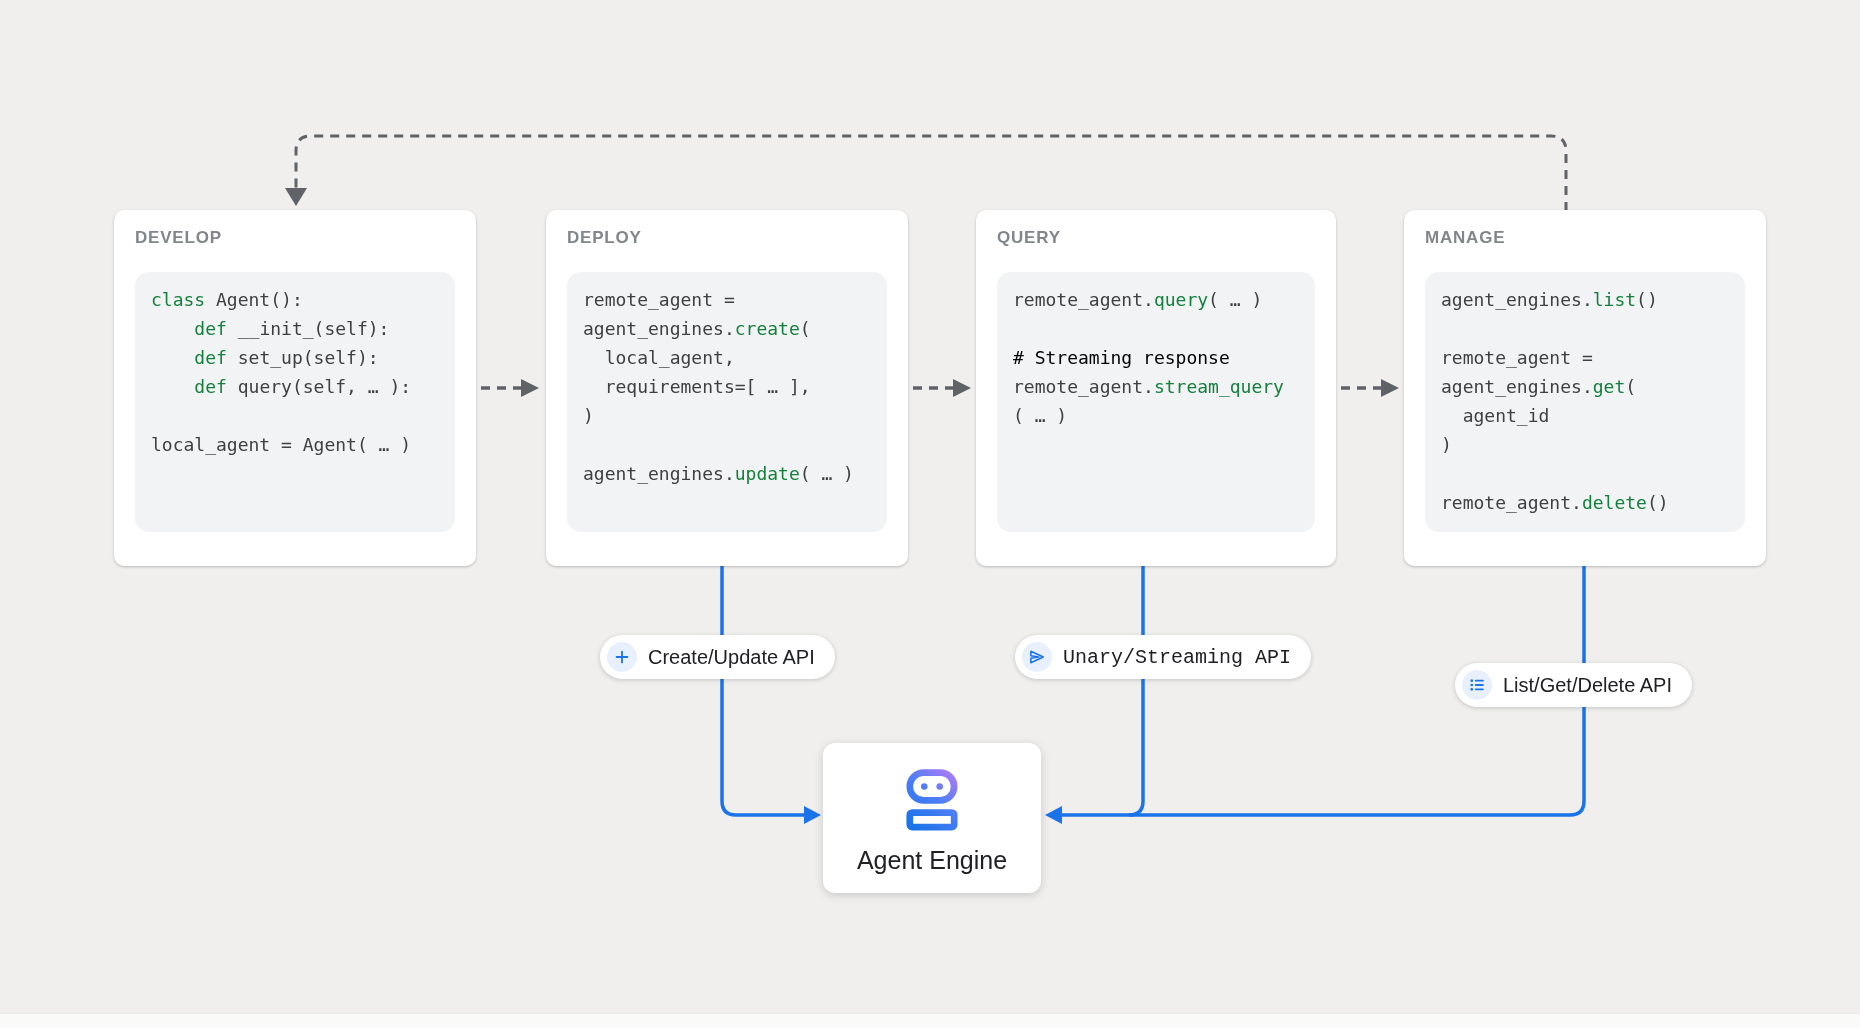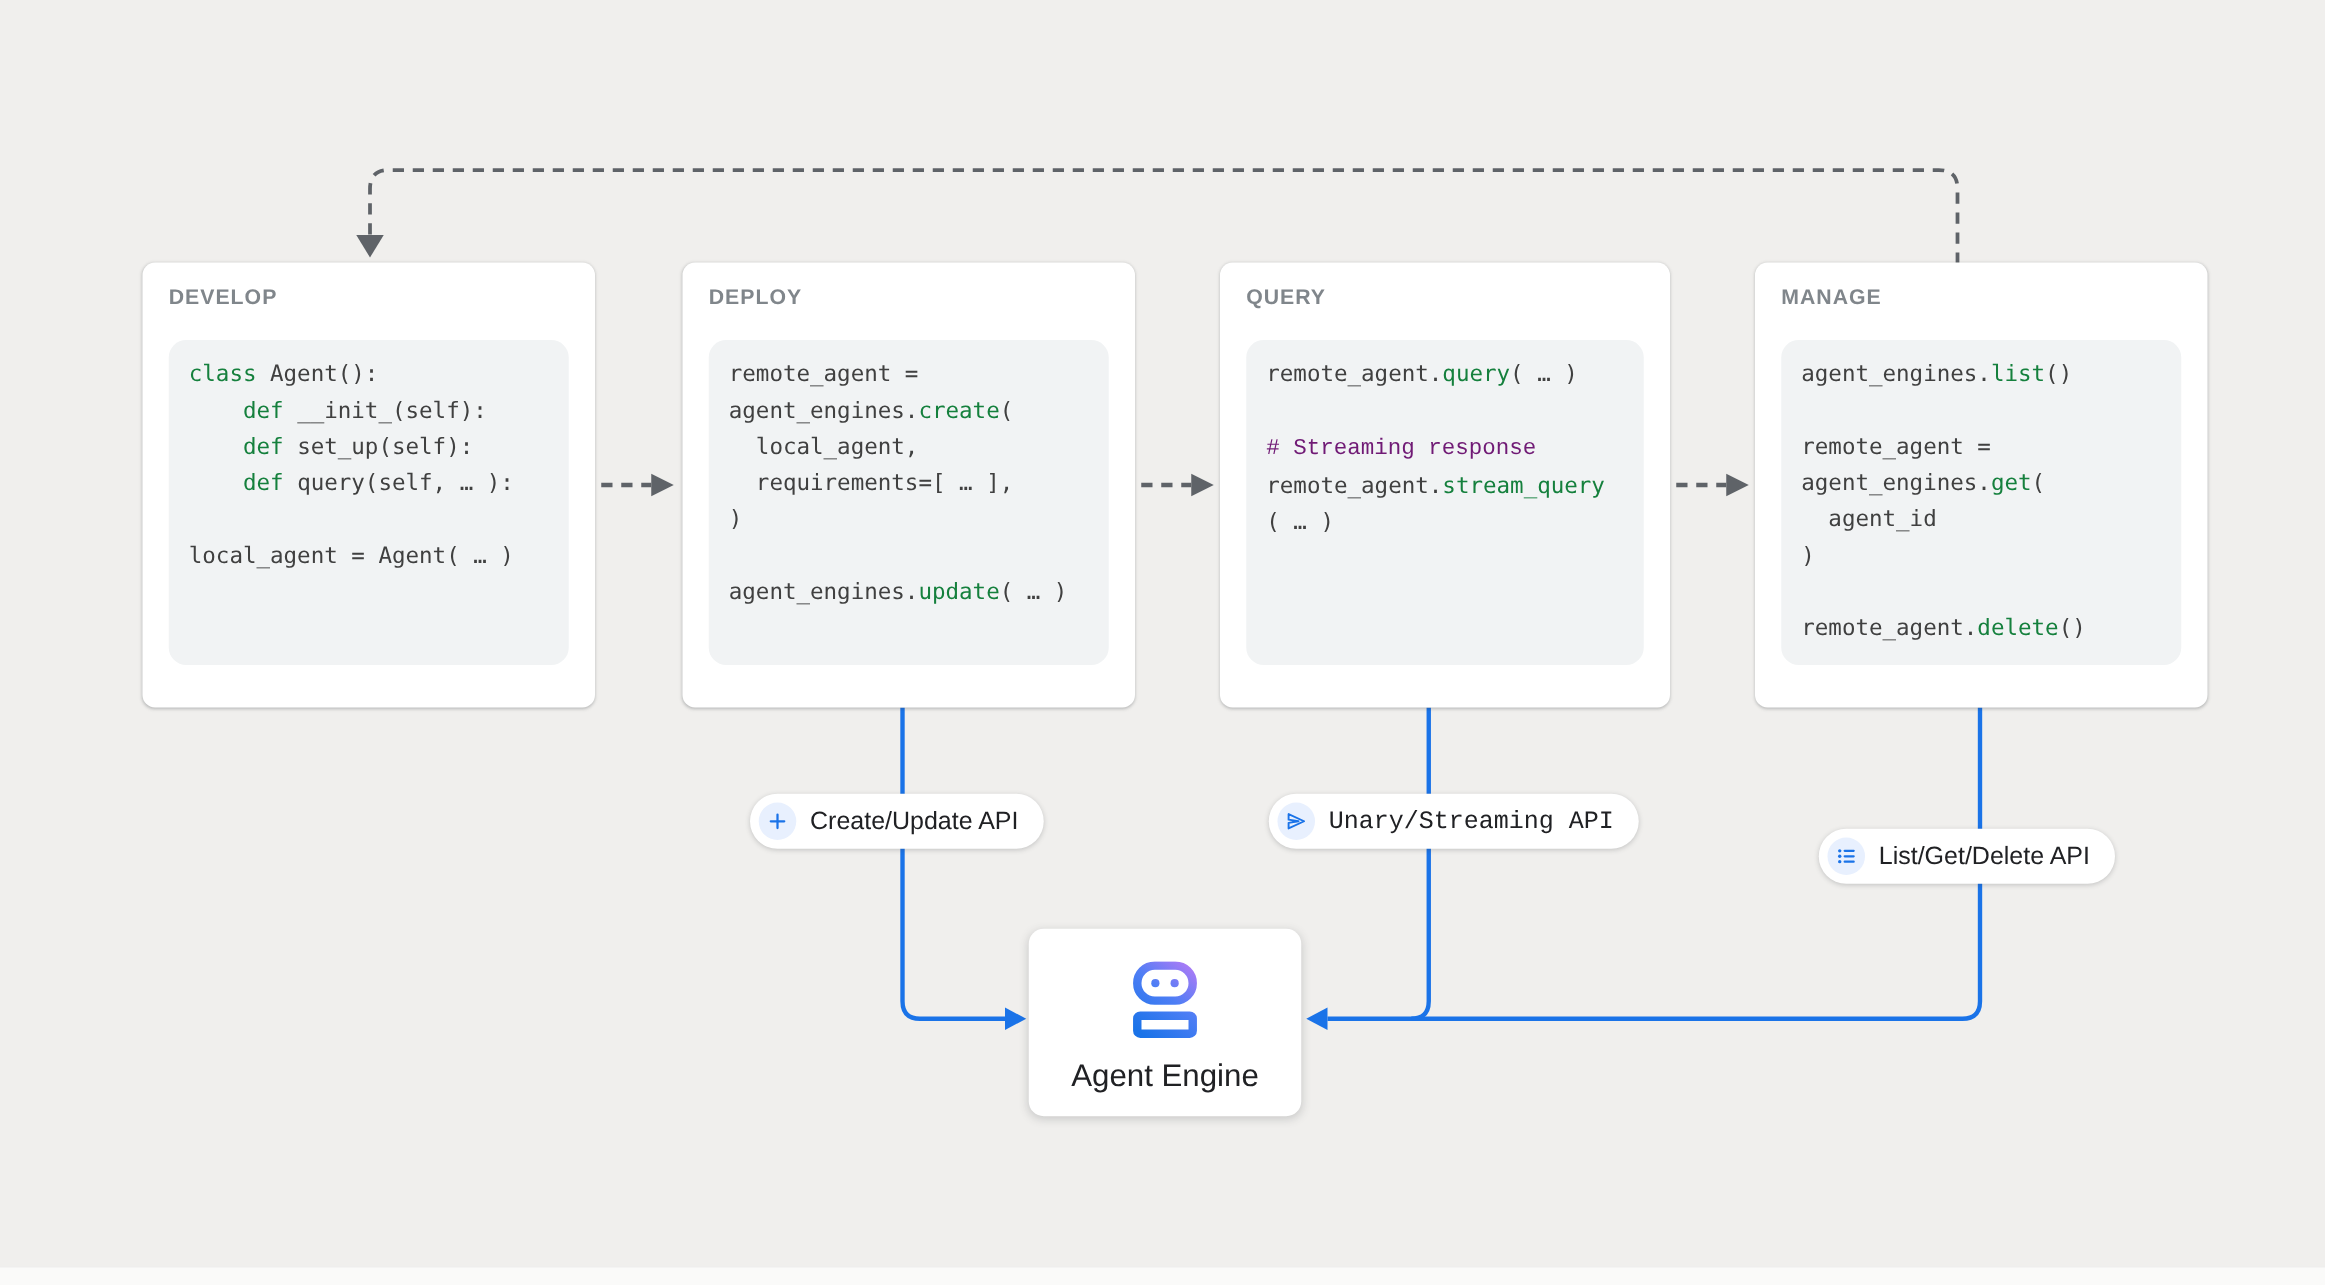--- a/index.html
+++ b/index.html
@@ -10,21 +10,21 @@
   
   .card{position:absolute;top:210px;height:356px;background:#ffffff;border-radius:10px;
         box-shadow:0 1px 3px rgba(60,64,67,.22),0 1px 2px rgba(60,64,67,.1);
         padding:18px 21px;box-sizing:border-box;}
   .card-title{margin:0;font-size:17px;font-weight:700;letter-spacing:.8px;color:#80868b;line-height:20px;}
   .code{margin-top:24px;height:260px;box-sizing:border-box;background:#f1f3f4;border-radius:14px;
         padding:13px 16px;font-family:"DejaVu Sans Mono",monospace;font-size:18px;color:#3c4043;
         overflow:hidden;}
   .code-line{white-space:pre;line-height:29px;min-height:29px;}
   .tok-kw{color:#15803d;}
-  .tok-cm{color:#701a75;font-family:Liberation Mono, monospace;}
+  .tok-cm{color:#000000;}
   .tok-tx{color:#404040;}
 
   
   .pill{position:absolute;top:635px;height:44px;display:inline-flex;align-items:center;gap:11px;
         background:#ffffff;border-radius:999px;padding:0 20px 0 7px;box-sizing:border-box;
         box-shadow:0 1px 4px rgba(60,64,67,.25);}
   .pill-icon{width:30px;height:30px;border-radius:50%;background:#e8f0fe;display:flex;
              align-items:center;justify-content:center;flex:0 0 auto;}
   .pill-icon svg{display:block;}
   .pill-label{font-size:20px;color:#202124;white-space:nowrap;}

